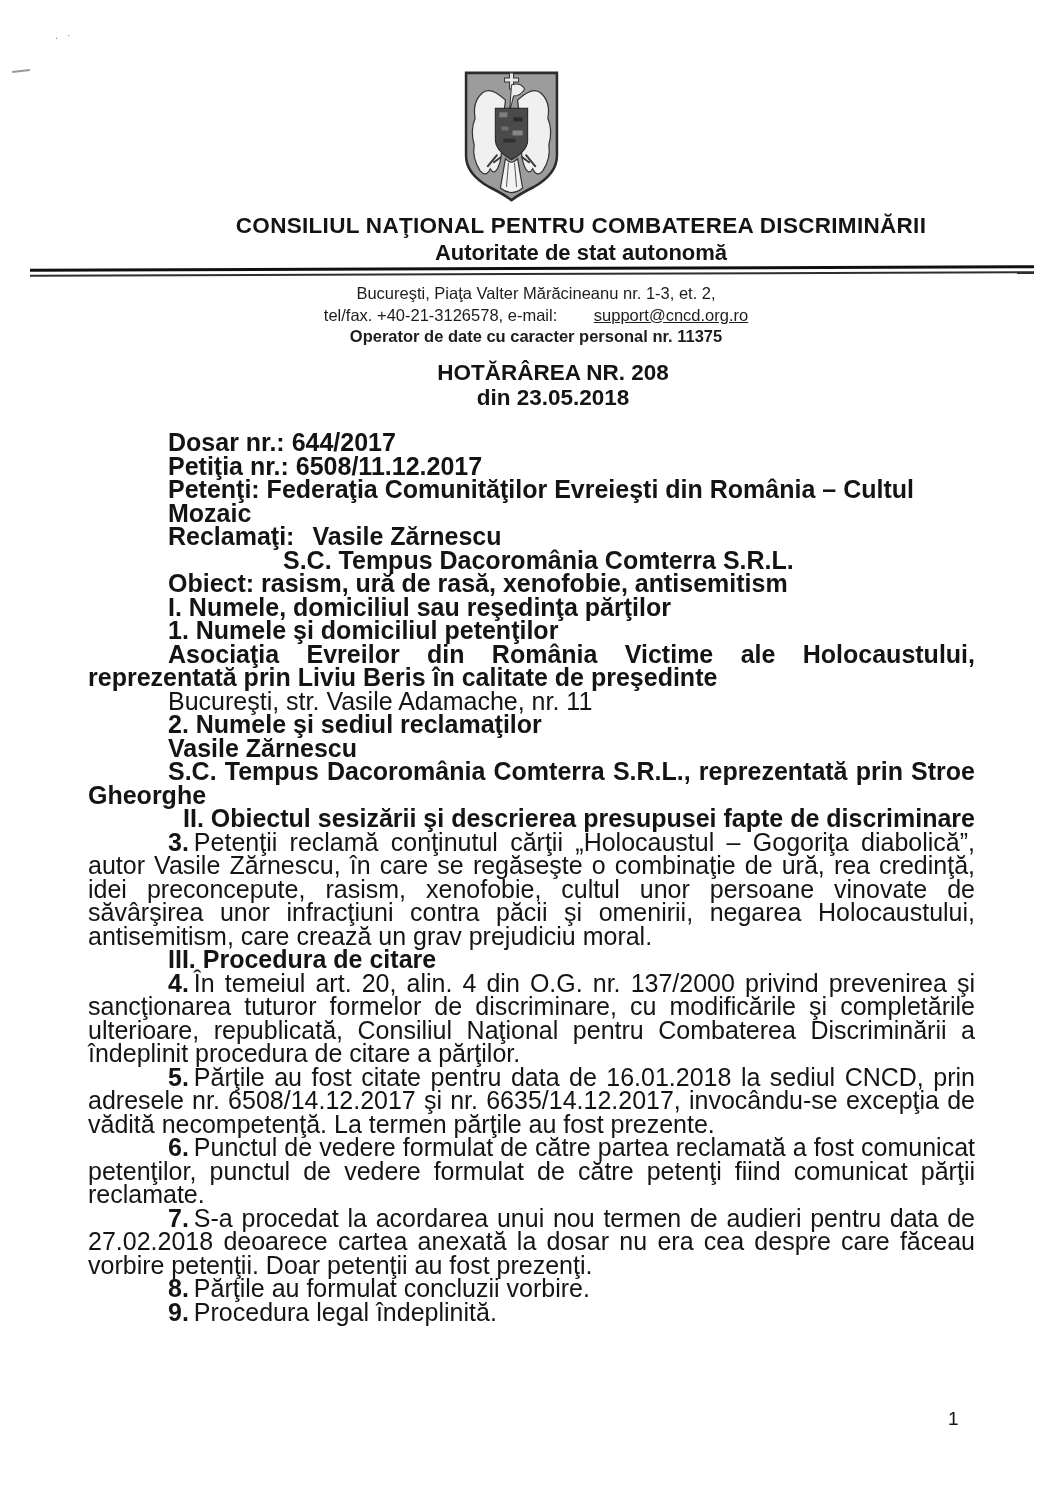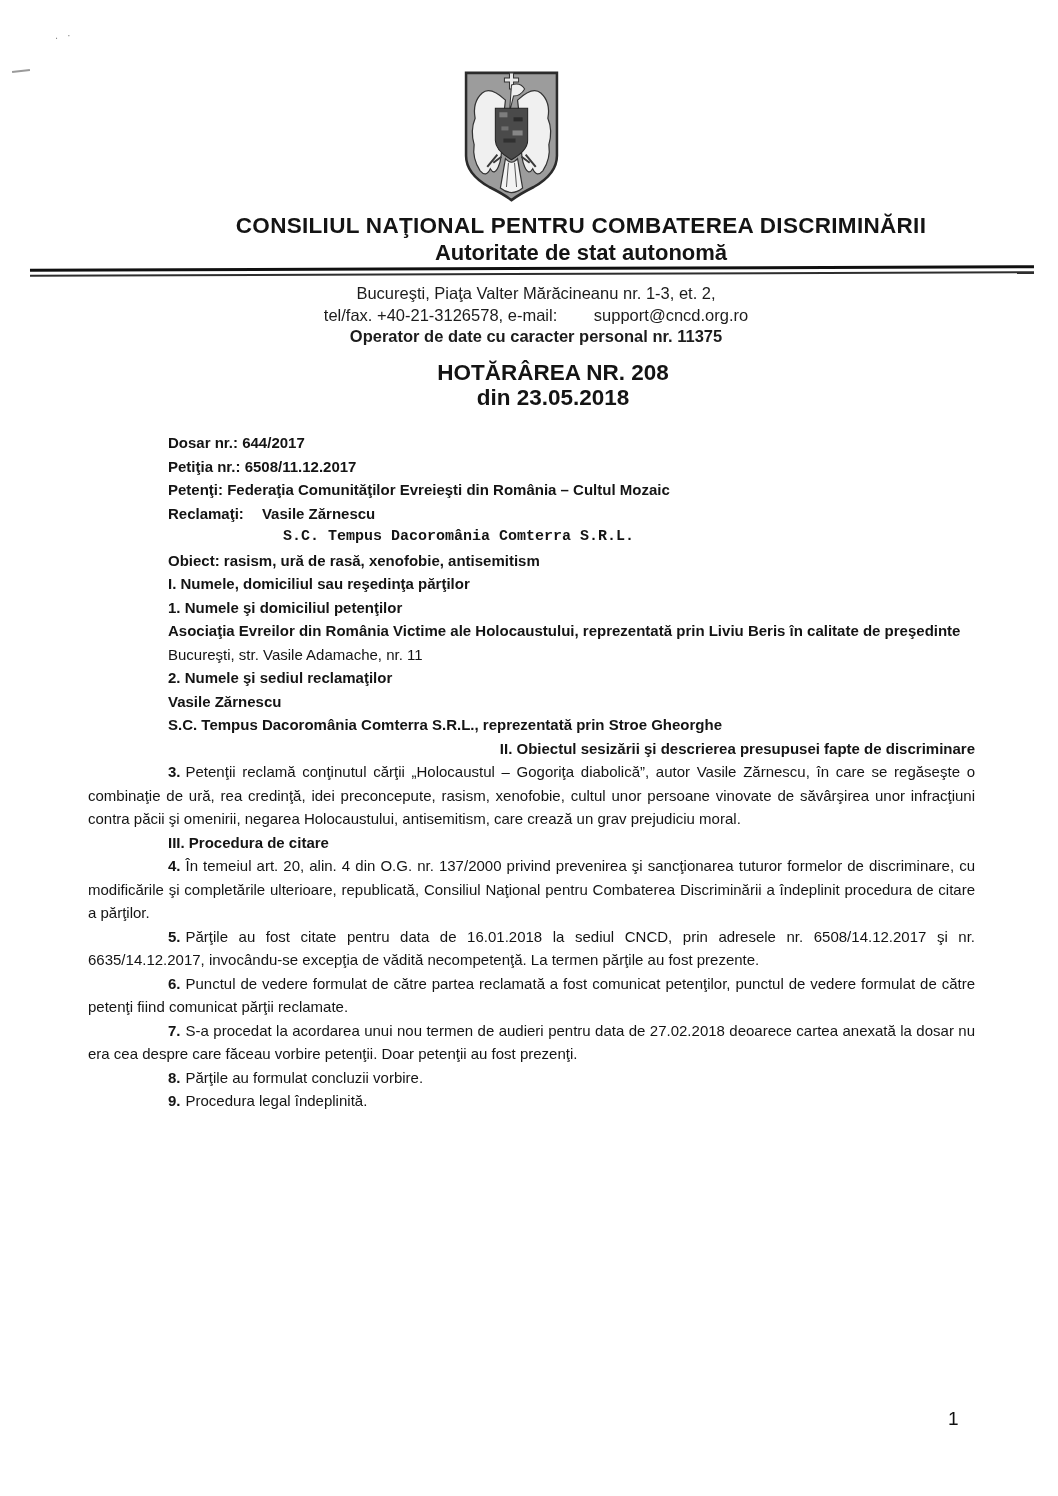--- a/index.html
+++ b/index.html
@@ -37,39 +37,39 @@
     position:absolute;top:267px;left:30px;width:1004px;height:3px;
     border-top:3px solid #101010;border-bottom:2px solid #2e2e2e;
     transform:rotate(-0.2deg);
   }
   .addr{
     position:absolute;top:283px;left:0;width:100%;
     text-align:center;font-size:16.5px;line-height:21.5px;color:#1c1c1c;
     transform:translateX(7px);
   }
   .addr .bold{font-weight:700;}
-  .email{margin-left:32px;}
+  .email{text-decoration:underline;margin-left:32px;}
 
   .doc-title{
     position:absolute;top:360px;left:0;width:100%;
     text-align:center;font-size:22.5px;font-weight:700;line-height:25px;
     transform:translateX(24px);
   }
 
   .content{
     position:absolute;top:431px;left:88px;width:887px;
-    font-size:15px;line-height:23.5px;
+    font-size:25px;line-height:23.5px;
   }
   .content p, .content div{margin:0;}
   .bold{font-weight:700;}
   .just{text-align:justify;}
   .ind{text-indent:80px;}
   .pl80{padding-left:80px;}
   .pl160{padding-left:160px;}
-  .pl195{padding-left:195px;font-family:Liberation Mono, monospace;}
+  .pl195{padding-left:195px;}
   .num{font-weight:700;margin-right:5px;}
   .reclamat-name{margin-left:18px;}
   .gap-sm{margin-top:19px;}
   .gap-md{margin-top:21px;}
   .gap-lg{margin-top:46px;text-align:right;}
 
   .page-num{
     position:absolute;top:1408px;left:948px;
     font-size:19px;color:#111;
   }

